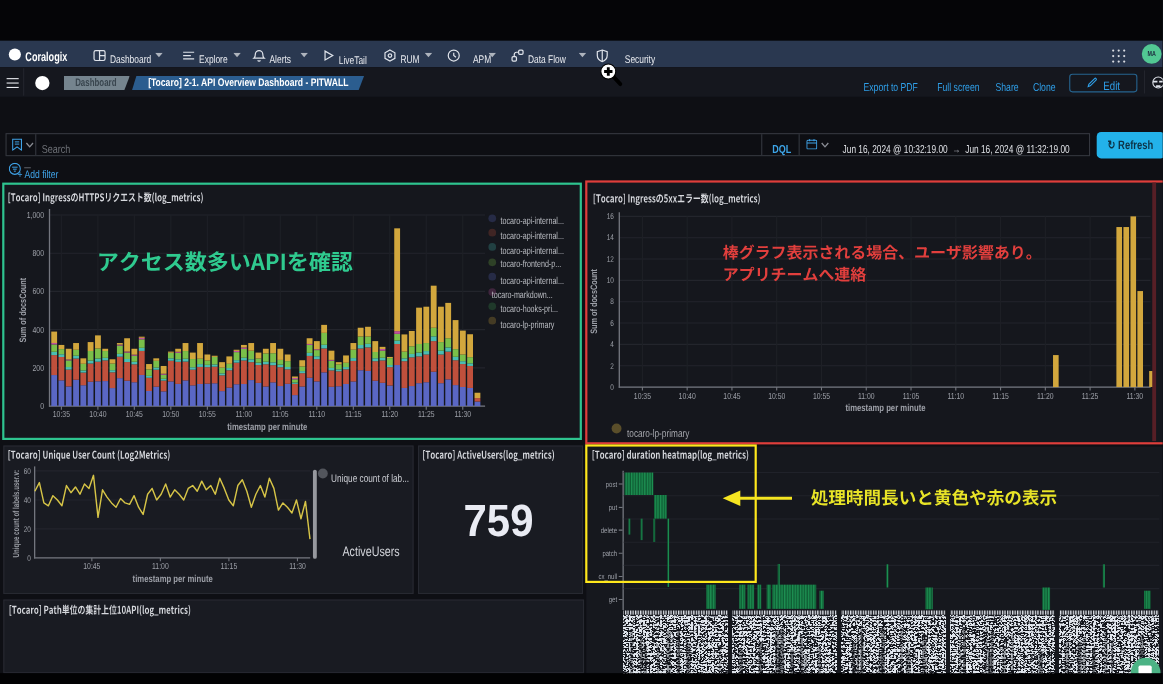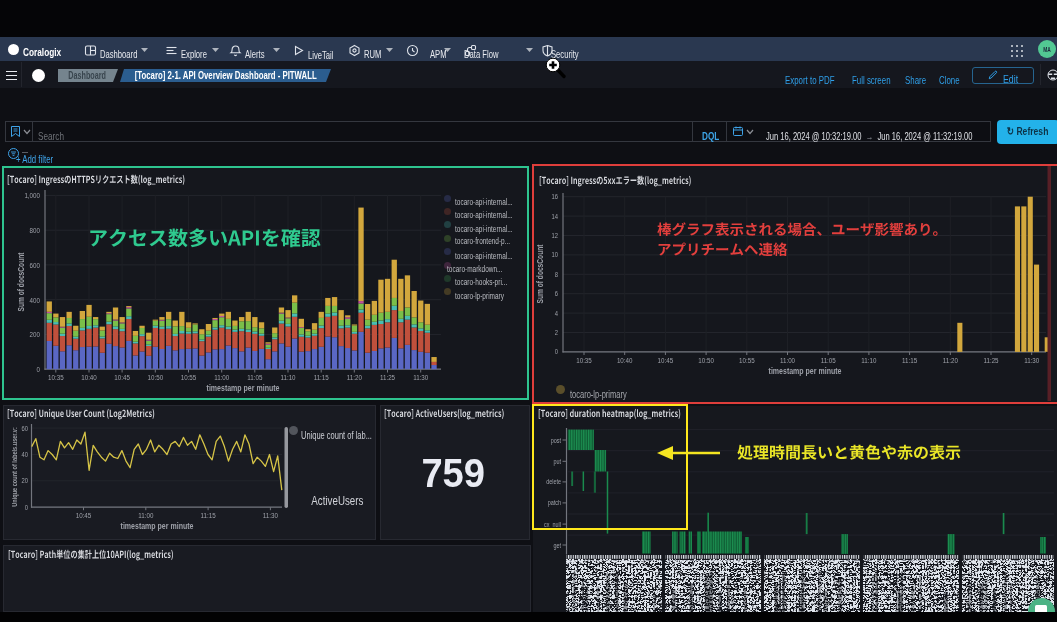--- a/index.html
+++ b/index.html
@@ -53,29 +53,29 @@
   </svg>
 <div class="abs" style="left:430px;top:43.5px;transform-origin:0 0"><span style="display:inline-block;white-space:nowrap;transform:scaleX(0.75);transform-origin:0 50%;font-size:10.2px;font-weight:normal;color:#e8eaef;letter-spacing:0px;">APM</span></div>
 <svg class="abs" style="left:444.1px;top:48.3px" width="8" height="5">
     <path d="M0 0 L3.5 4 L7 0 Z" fill="#aeb4bd"></path>
   </svg>
 <svg class="abs" style="left:464px;top:43.5px" width="13" height="13" viewBox="0 0 13 13" fill="none" stroke="#dfe3ea" stroke-width="1.1">
     <rect x="1.5" y="7.5" width="4" height="4" rx="1"></rect>
     <rect x="7.5" y="1.5" width="4" height="4" rx="1"></rect>
     <path d="M3.5 7.5 V5.5 a2 2 0 0 1 2-2 h2"></path>
   </svg>
-<div class="abs" style="left:464px;top:43.5px;transform-origin:0 0"><span style="display:inline-block;white-space:nowrap;transform:scaleX(0.75);transform-origin:0 50%;font-size:10.2px;font-weight:normal;color:#e8eaef;letter-spacing:0px;">Data Flow</span></div>
+<div class="abs" style="left:480px;top:43.5px;transform-origin:0 0"><span style="display:inline-block;white-space:nowrap;transform:scaleX(0.75);transform-origin:0 50%;font-size:10.2px;font-weight:normal;color:#e8eaef;letter-spacing:0px;">Data Flow</span></div>
 <svg class="abs" style="left:526.3px;top:48.3px" width="8" height="5">
     <path d="M0 0 L3.5 4 L7 0 Z" fill="#aeb4bd"></path>
   </svg>
 <svg class="abs" style="left:541px;top:43.5px" width="13" height="13" viewBox="0 0 13 13" fill="none" stroke="#dfe3ea" stroke-width="1.1">
     <path d="M6.5 1.5 L11 3 V6.5 C11 9.5 9 11 6.5 12 C4 11 2 9.5 2 6.5 V3 Z"></path>
     <line x1="6.5" y1="1.5" x2="6.5" y2="12"></line>
   </svg>
-<div class="abs" style="left:551px;top:43.5px;transform-origin:0 0"><span style="display:inline-block;white-space:nowrap;transform:scaleX(0.75);transform-origin:0 50%;font-size:10.2px;font-weight:normal;color:#e8eaef;letter-spacing:0px;">Security</span></div>
+<div class="abs" style="left:568px;top:43.5px;transform-origin:0 0"><span style="display:inline-block;white-space:nowrap;transform:scaleX(0.75);transform-origin:0 50%;font-size:10.2px;font-weight:normal;color:#e8eaef;letter-spacing:0px;">Security</span></div>
 <svg class="abs" style="left:1010px;top:44px" width="14" height="14">
     <circle cx="2" cy="2" r="1.0" fill="#d9dce2"></circle>
     <circle cx="7" cy="2" r="1.0" fill="#d9dce2"></circle>
     <circle cx="12" cy="2" r="1.0" fill="#d9dce2"></circle>
     <circle cx="2" cy="7" r="1.0" fill="#d9dce2"></circle>
     <circle cx="7" cy="7" r="1.0" fill="#d9dce2"></circle>
     <circle cx="12" cy="7" r="1.0" fill="#d9dce2"></circle>
     <circle cx="2" cy="12" r="1.0" fill="#d9dce2"></circle>
     <circle cx="7" cy="12" r="1.0" fill="#d9dce2"></circle>
     <circle cx="12" cy="12" r="1.0" fill="#d9dce2"></circle>

